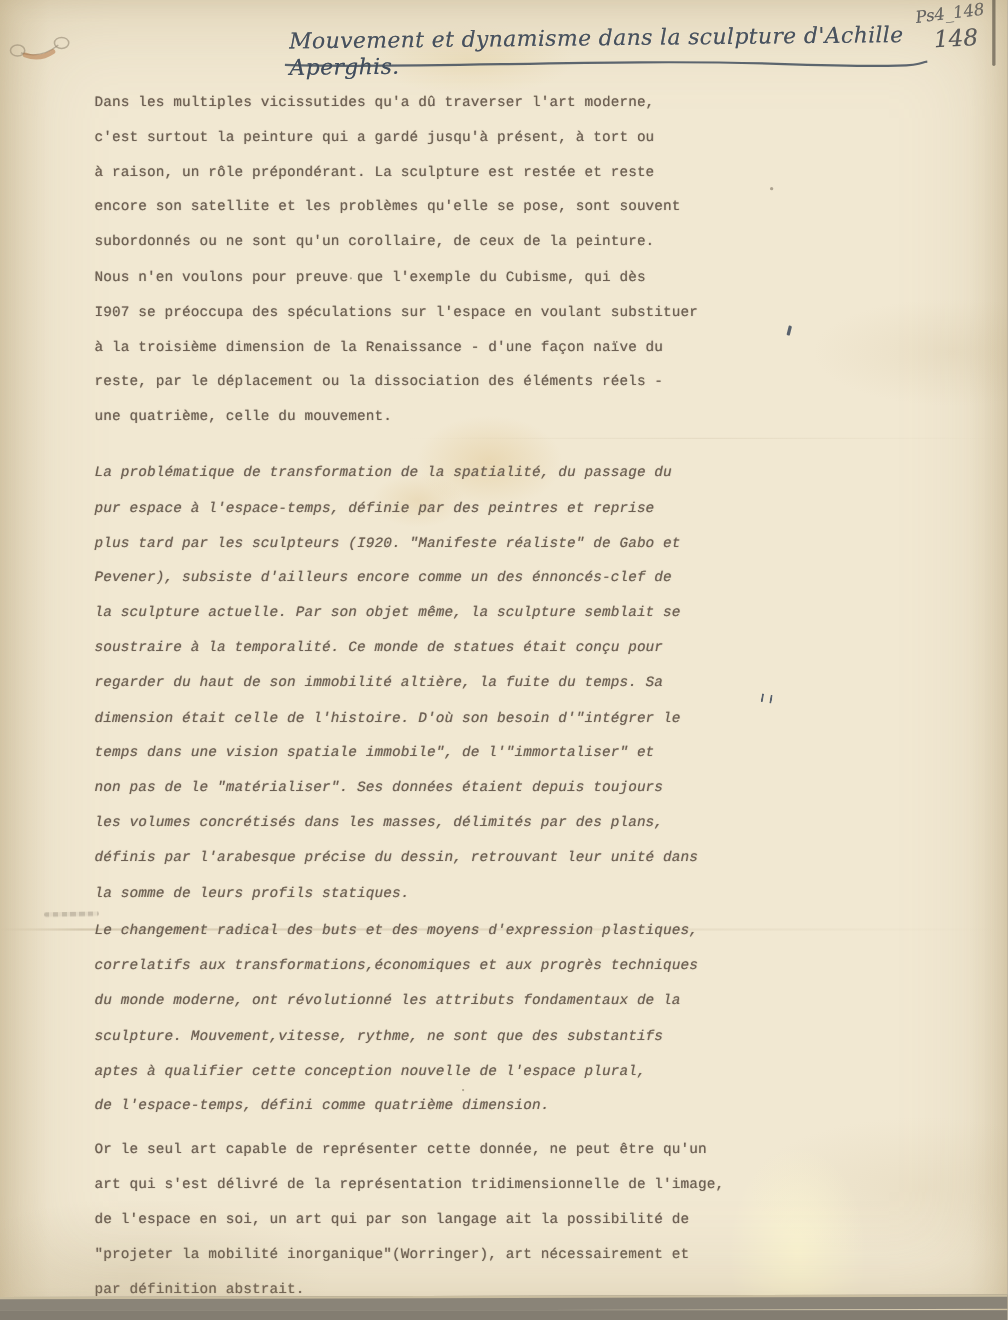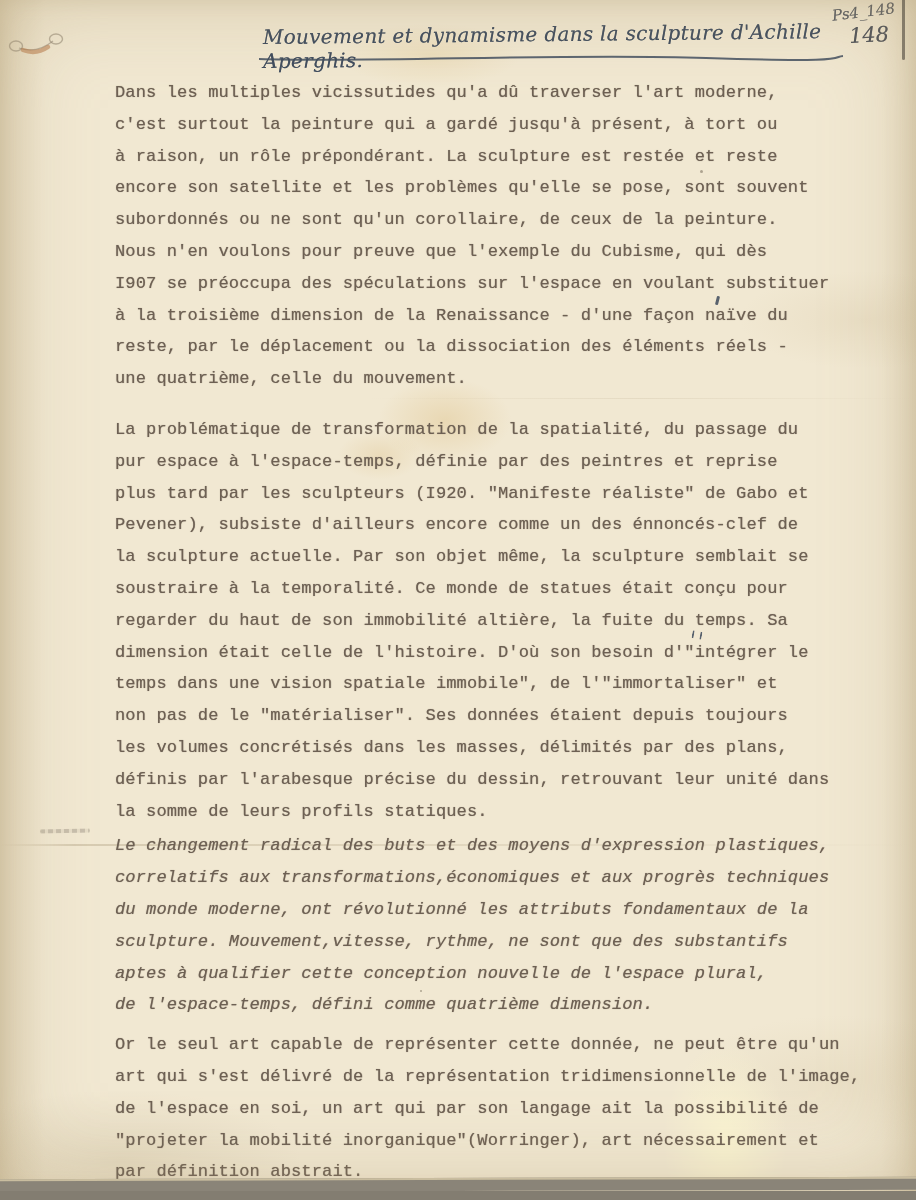--- a/index.html
+++ b/index.html
@@ -63,31 +63,31 @@
     font-size:15px;color:#585c63;transform:rotate(-7deg);
     text-shadow:0 0 0.5px rgba(88,92,99,0.5);
   }
   .page-number{
     position:absolute;left:849px;top:23px;
     font-size:21px;color:#4c5058;transform:rotate(-3deg);
     text-shadow:0 0 0.5px rgba(76,80,88,0.5);
   }
   
   .typed{
-    position:absolute;left:115px;top:77px;width:794px;
+    position:absolute;left:86px;top:77px;width:794px;
     font-family:"Liberation Mono","DejaVu Sans Mono",monospace;
-    font-size:17px;line-height:31.8px;letter-spacing:0.15px;
+    font-size:13px;line-height:31.8px;letter-spacing:0.15px;
     color:#6d6053;
   }
   .typed p{
     margin:0;white-space:pre-line;
     text-shadow:0 0 1px rgba(109,96,83,0.55), 0.4px 0 0 rgba(109,96,83,0.25);
   }
   .typed p.p1{margin-bottom:19px;}
-  .typed p.p2{margin-bottom:3px;}
+  .typed p.p2{margin-bottom:3px;font-style:italic;}
   .typed p.p3{margin-bottom:8px;font-style:italic;}
   
   .paperclip{position:absolute;left:7px;top:27px;width:62px;height:38px;pointer-events:none;}
   .margin-strike{
     position:absolute;left:40px;top:829px;width:50px;height:4px;
     transform:rotate(-1deg);border-radius:2px;opacity:0.55;
     background:repeating-linear-gradient(90deg, rgba(105,95,84,0.55) 0 5px, rgba(105,95,84,0.15) 5px 8px);
     filter:blur(0.3px);
   }
   .ink-mark{

